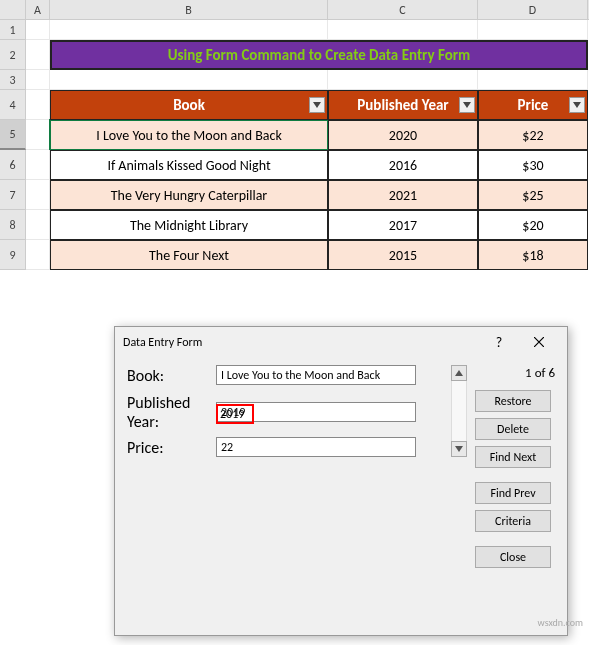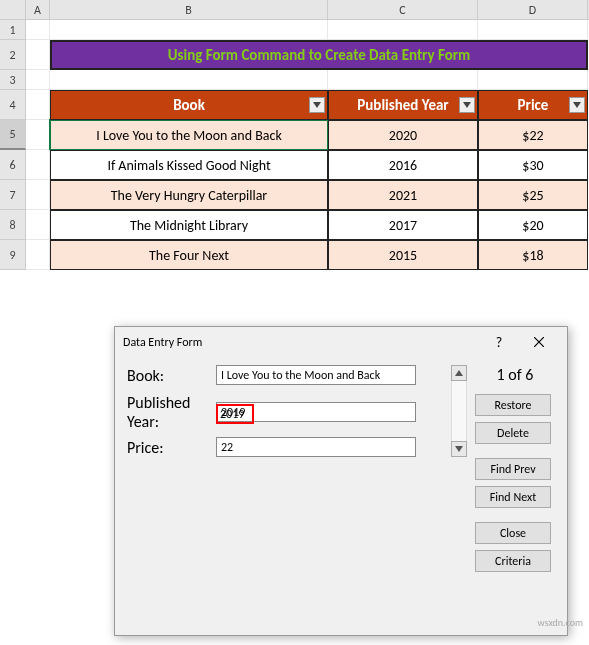--- a/index.html
+++ b/index.html
@@ -43,21 +43,21 @@
     .dlg-body { padding: 8px 12px; display: flex; }
     .form-area { flex: 1; }
     .form-row { display: flex; align-items: center; margin-bottom: 8px; }
     .form-label { width: 89px; font-size: 16px; }
     .form-input { flex: 1; max-width: 200px; height: 20px; border: 1px solid #888; background: #fff; padding: 0 4px; font-size: 12px; font-family: inherit; }
     .highlight { outline: 2px solid #ff0000; outline-offset: -1px; width: 36px; display: inline-block; border: none; }
     .scroll-area { width: 18px; margin: 0 6px; position: relative; }
     .scroll-up, .scroll-down { width: 16px; height: 16px; background: #e8e8e8; border: 1px solid #aaa; display: flex; align-items: center; justify-content: center; }
     .scroll-track { width: 16px; height: 60px; background: #f8f8f8; border-left: 1px solid #ddd; border-right: 1px solid #ddd; }
     .btn-area { width: 80px; }
-    .counter { text-align: center; font-size: 16px; margin-bottom: 10px; }
+    .counter { text-align: right; font-size: 13px; margin-bottom: 10px; }
     .dlg-btn { display: block; width: 76px; height: 22px; margin-bottom: 6px; background: #e1e1e1; border: 1px solid #aaa; font-size: 12px; font-family: inherit; cursor: pointer; }
     .dlg-btn.gap { margin-top: 14px; }
     
     .watermark { position: absolute; bottom: 16px; right: 6px; font-size: 10px; color: #aaa; }
   </style>
 </head>
 <body>
 
 <div class="sheet">
 
@@ -201,21 +201,21 @@
       <div class="scroll-down">
           <svg width="8" height="6" viewBox="0 0 8 6">
             <path d="M0 0 L8 0 L4 6 Z" fill="#555"></path>
           </svg>
         </div>
     </div>
     <div class="btn-area">
       <div class="counter">1 of 6</div>
       <button class="dlg-btn"><span>Restore</span></button>
       <button class="dlg-btn"><span>Delete</span></button>
+      <button class="dlg-btn"><span>Find Next</span></button>
       <button class="dlg-btn gap"><span>Find Prev</span></button>
-      <button class="dlg-btn"><span>Find Next</span></button>
+      <button class="dlg-btn"><span>Criteria</span></button>
       <button class="dlg-btn gap"><span>Close</span></button>
-      <button class="dlg-btn"><span>Criteria</span></button>
     </div>
   </div>
 </div>
 
 <div class="watermark">wsxdn.com</div>
 
 </body></html>

